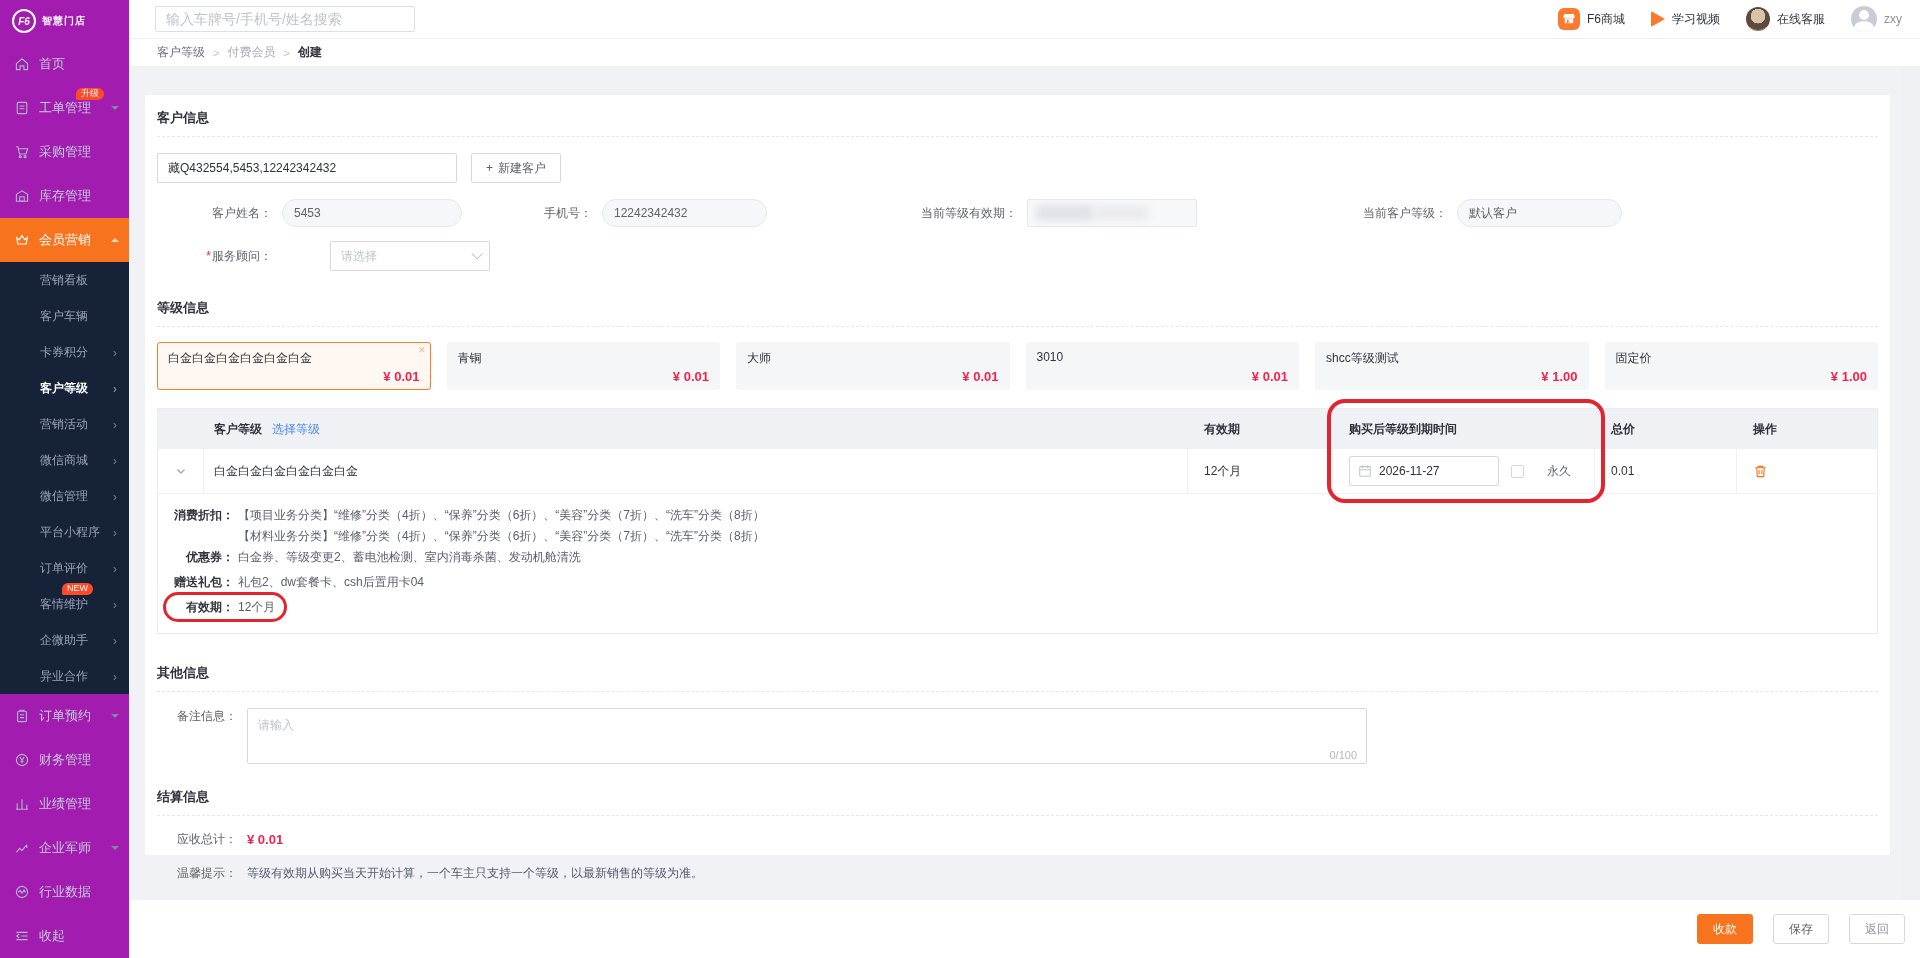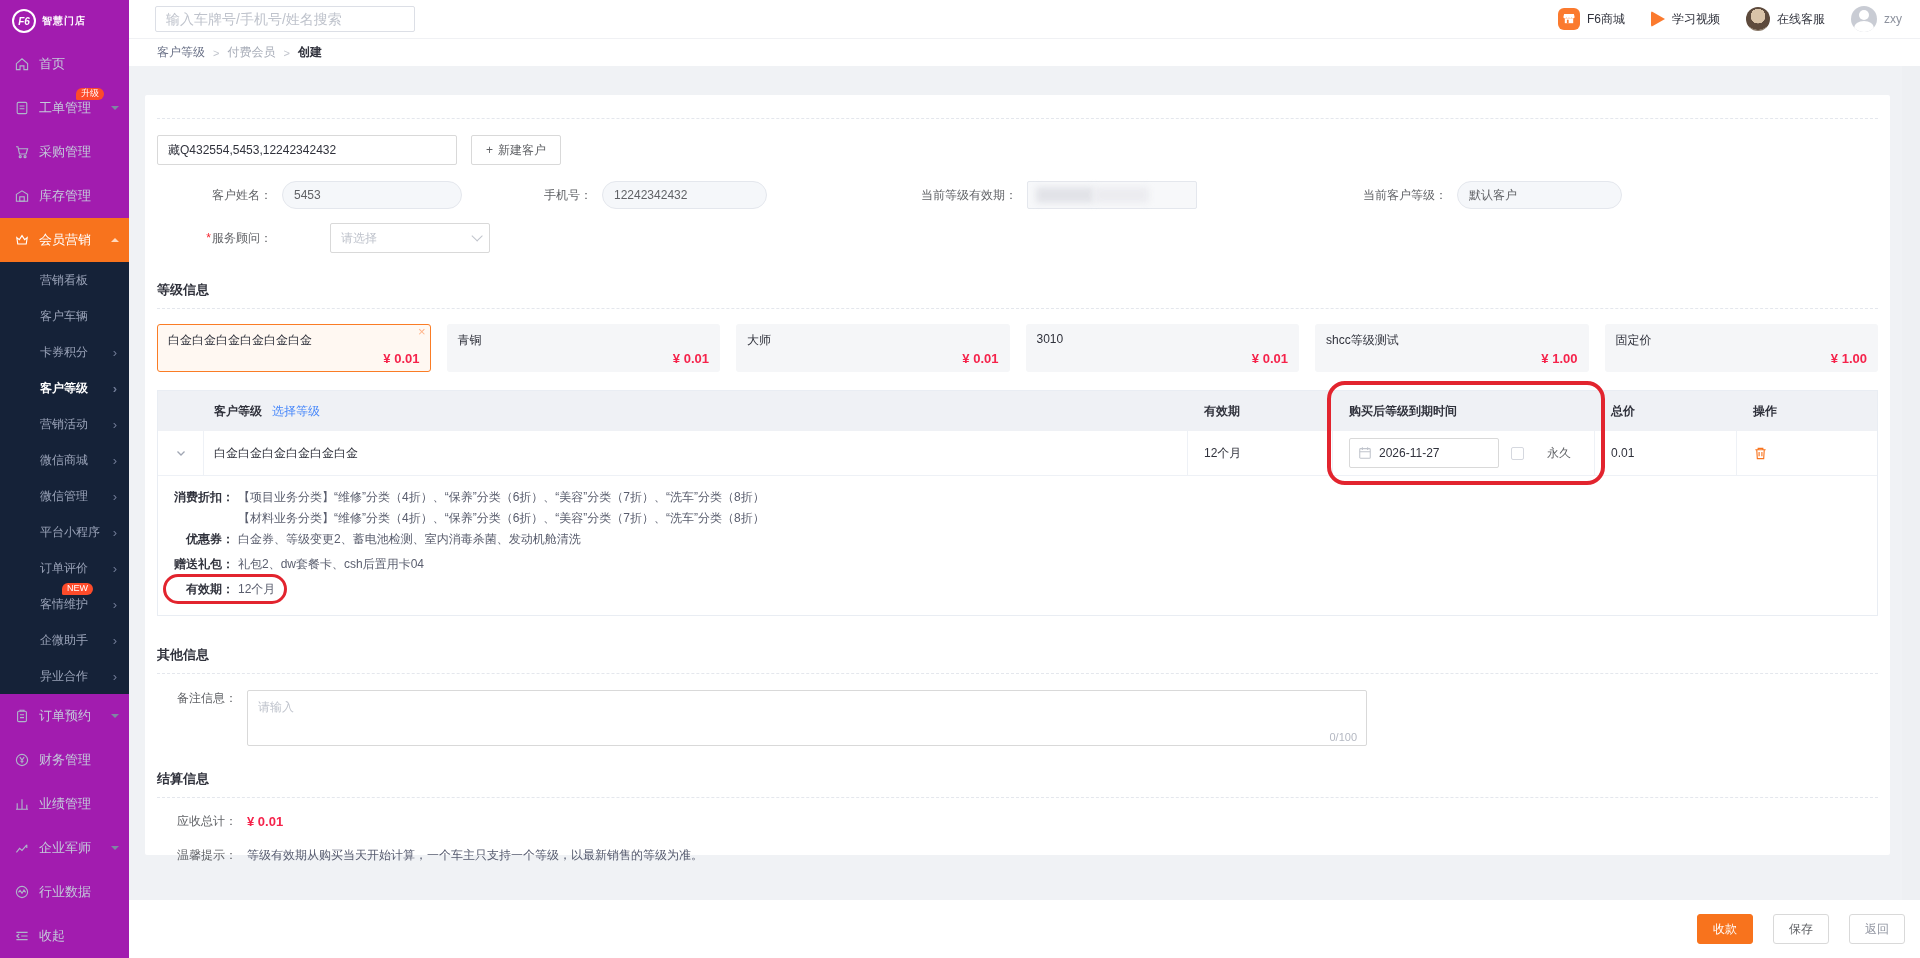--- a/index.html
+++ b/index.html
@@ -329,20 +329,21 @@
       <span class="bc-2">付费会员</span>
       <span class="bc-sep">&gt;</span>
       <span class="bc-cur">创建</span>
     </div>
 
     <div class="content">
       <div class="scroll-gutter"></div>
 
       <div class="card">
 
+        <div class="section-title">客户信息</div>
         <div class="dash-divider"></div>
 
         <div class="cust-search-row">
           <input class="cust-search" type="text" value="藏Q432554,5453,12242342432" style="">
           <button class="btn-new-customer">
             <span>+</span>
             <span>新建客户</span>
           </button>
         </div>
 

